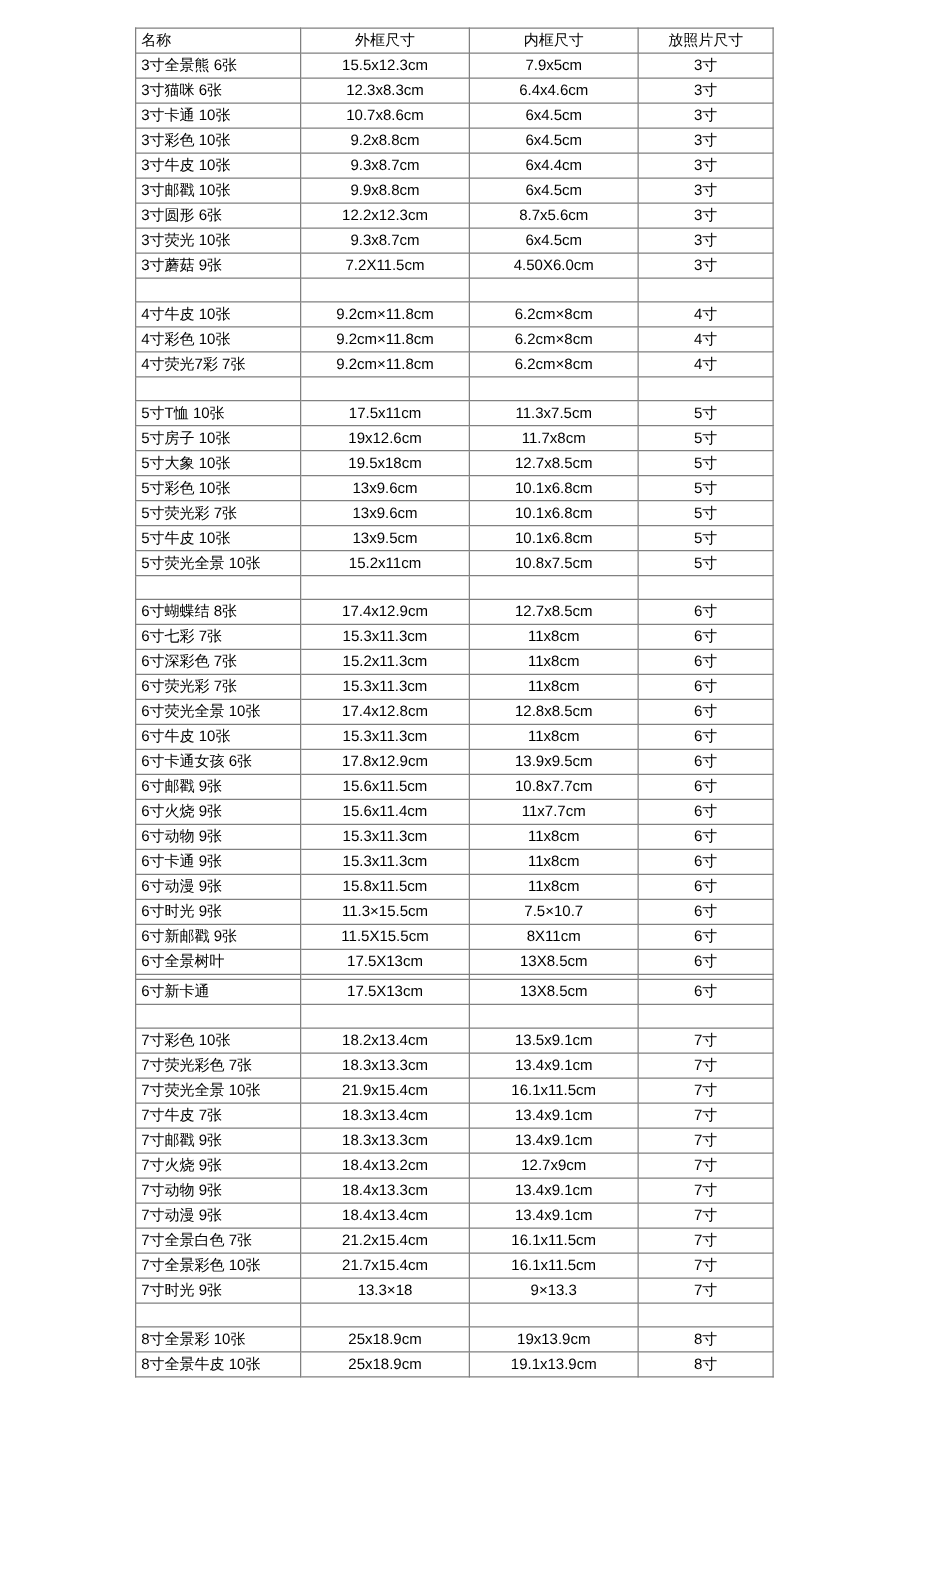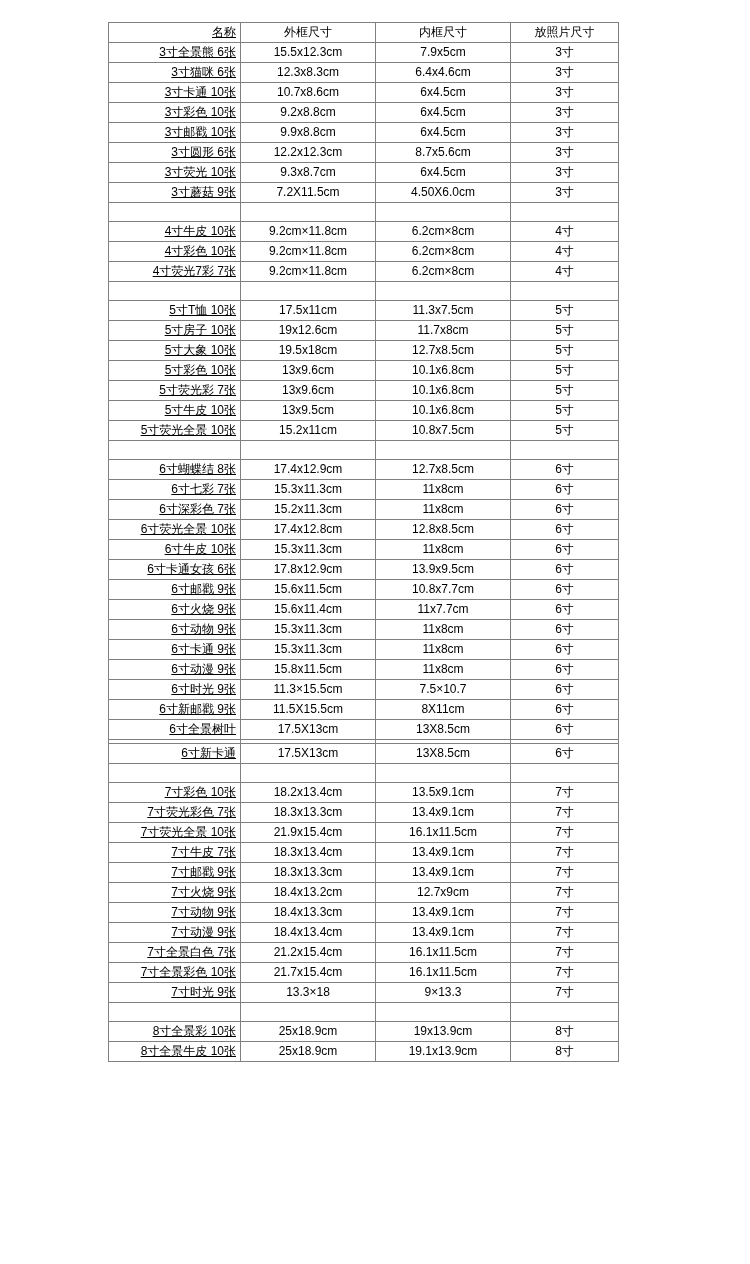--- a/index.html
+++ b/index.html
@@ -30,21 +30,21 @@
     line-height: 19px;
     padding: 0 4px;
     white-space: nowrap;
     overflow: hidden;
   }
   .size-table tr.thin td {
     height: 4px;
     line-height: 4px;
     padding: 0;
   }
-  .cell-name { text-align: right; text-decoration: underline; }
+  .cell-name { text-align: left; }
   .cell-center { text-align: center; }
 </style>
 </head>
 <body>
 
 <div class="table-wrap">
   <table class="size-table">
     <colgroup>
       <col style="width:132px">
       <col style="width:135px">
@@ -78,20 +78,26 @@
           <td class="cell-center">6x4.5cm</td>
           <td class="cell-center">3寸</td>
         </tr>
         <tr>
           <td class="cell-name">3寸彩色 10张</td>
           <td class="cell-center">9.2x8.8cm</td>
           <td class="cell-center">6x4.5cm</td>
           <td class="cell-center">3寸</td>
         </tr>
         <tr>
+          <td class="cell-name">3寸牛皮 10张</td>
+          <td class="cell-center">9.3x8.7cm</td>
+          <td class="cell-center">6x4.4cm</td>
+          <td class="cell-center">3寸</td>
+        </tr>
+        <tr>
           <td class="cell-name">3寸邮戳 10张</td>
           <td class="cell-center">9.9x8.8cm</td>
           <td class="cell-center">6x4.5cm</td>
           <td class="cell-center">3寸</td>
         </tr>
         <tr>
           <td class="cell-name">3寸圆形 6张</td>
           <td class="cell-center">12.2x12.3cm</td>
           <td class="cell-center">8.7x5.6cm</td>
           <td class="cell-center">3寸</td>
@@ -194,20 +200,26 @@
         </tr>
         <tr>
           <td class="cell-name">6寸七彩 7张</td>
           <td class="cell-center">15.3x11.3cm</td>
           <td class="cell-center">11x8cm</td>
           <td class="cell-center">6寸</td>
         </tr>
         <tr>
           <td class="cell-name">6寸深彩色 7张</td>
           <td class="cell-center">15.2x11.3cm</td>
+          <td class="cell-center">11x8cm</td>
+          <td class="cell-center">6寸</td>
+        </tr>
+        <tr>
+          <td class="cell-name">6寸荧光彩 7张</td>
+          <td class="cell-center">15.3x11.3cm</td>
           <td class="cell-center">11x8cm</td>
           <td class="cell-center">6寸</td>
         </tr>
         <tr>
           <td class="cell-name">6寸荧光全景 10张</td>
           <td class="cell-center">17.4x12.8cm</td>
           <td class="cell-center">12.8x8.5cm</td>
           <td class="cell-center">6寸</td>
         </tr>
         <tr>

